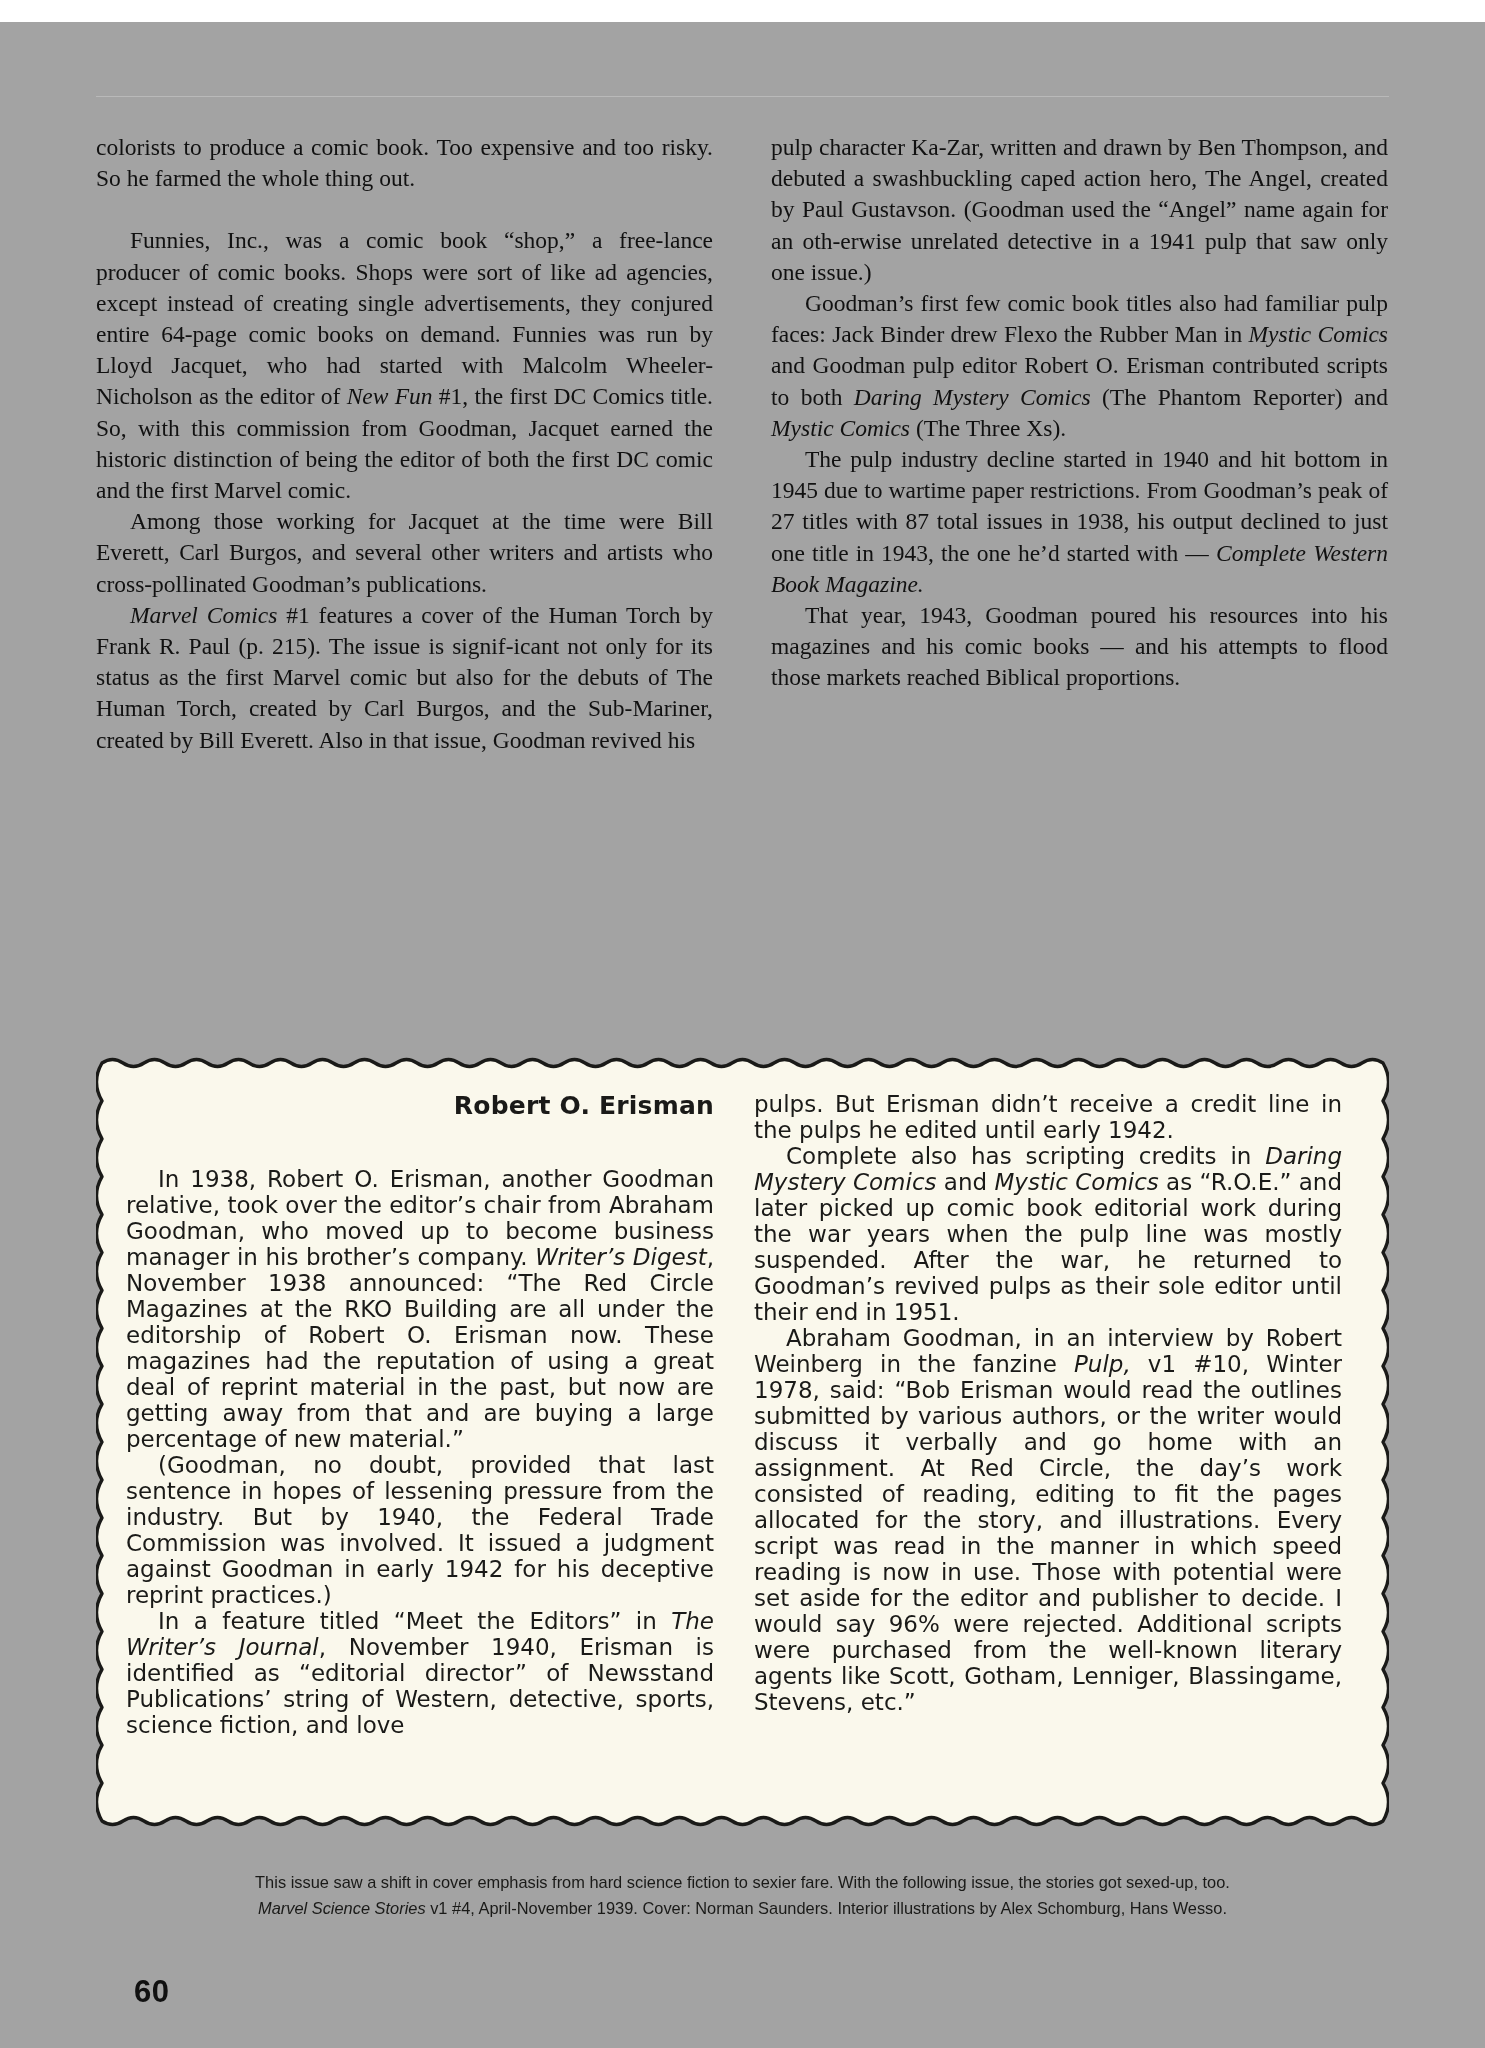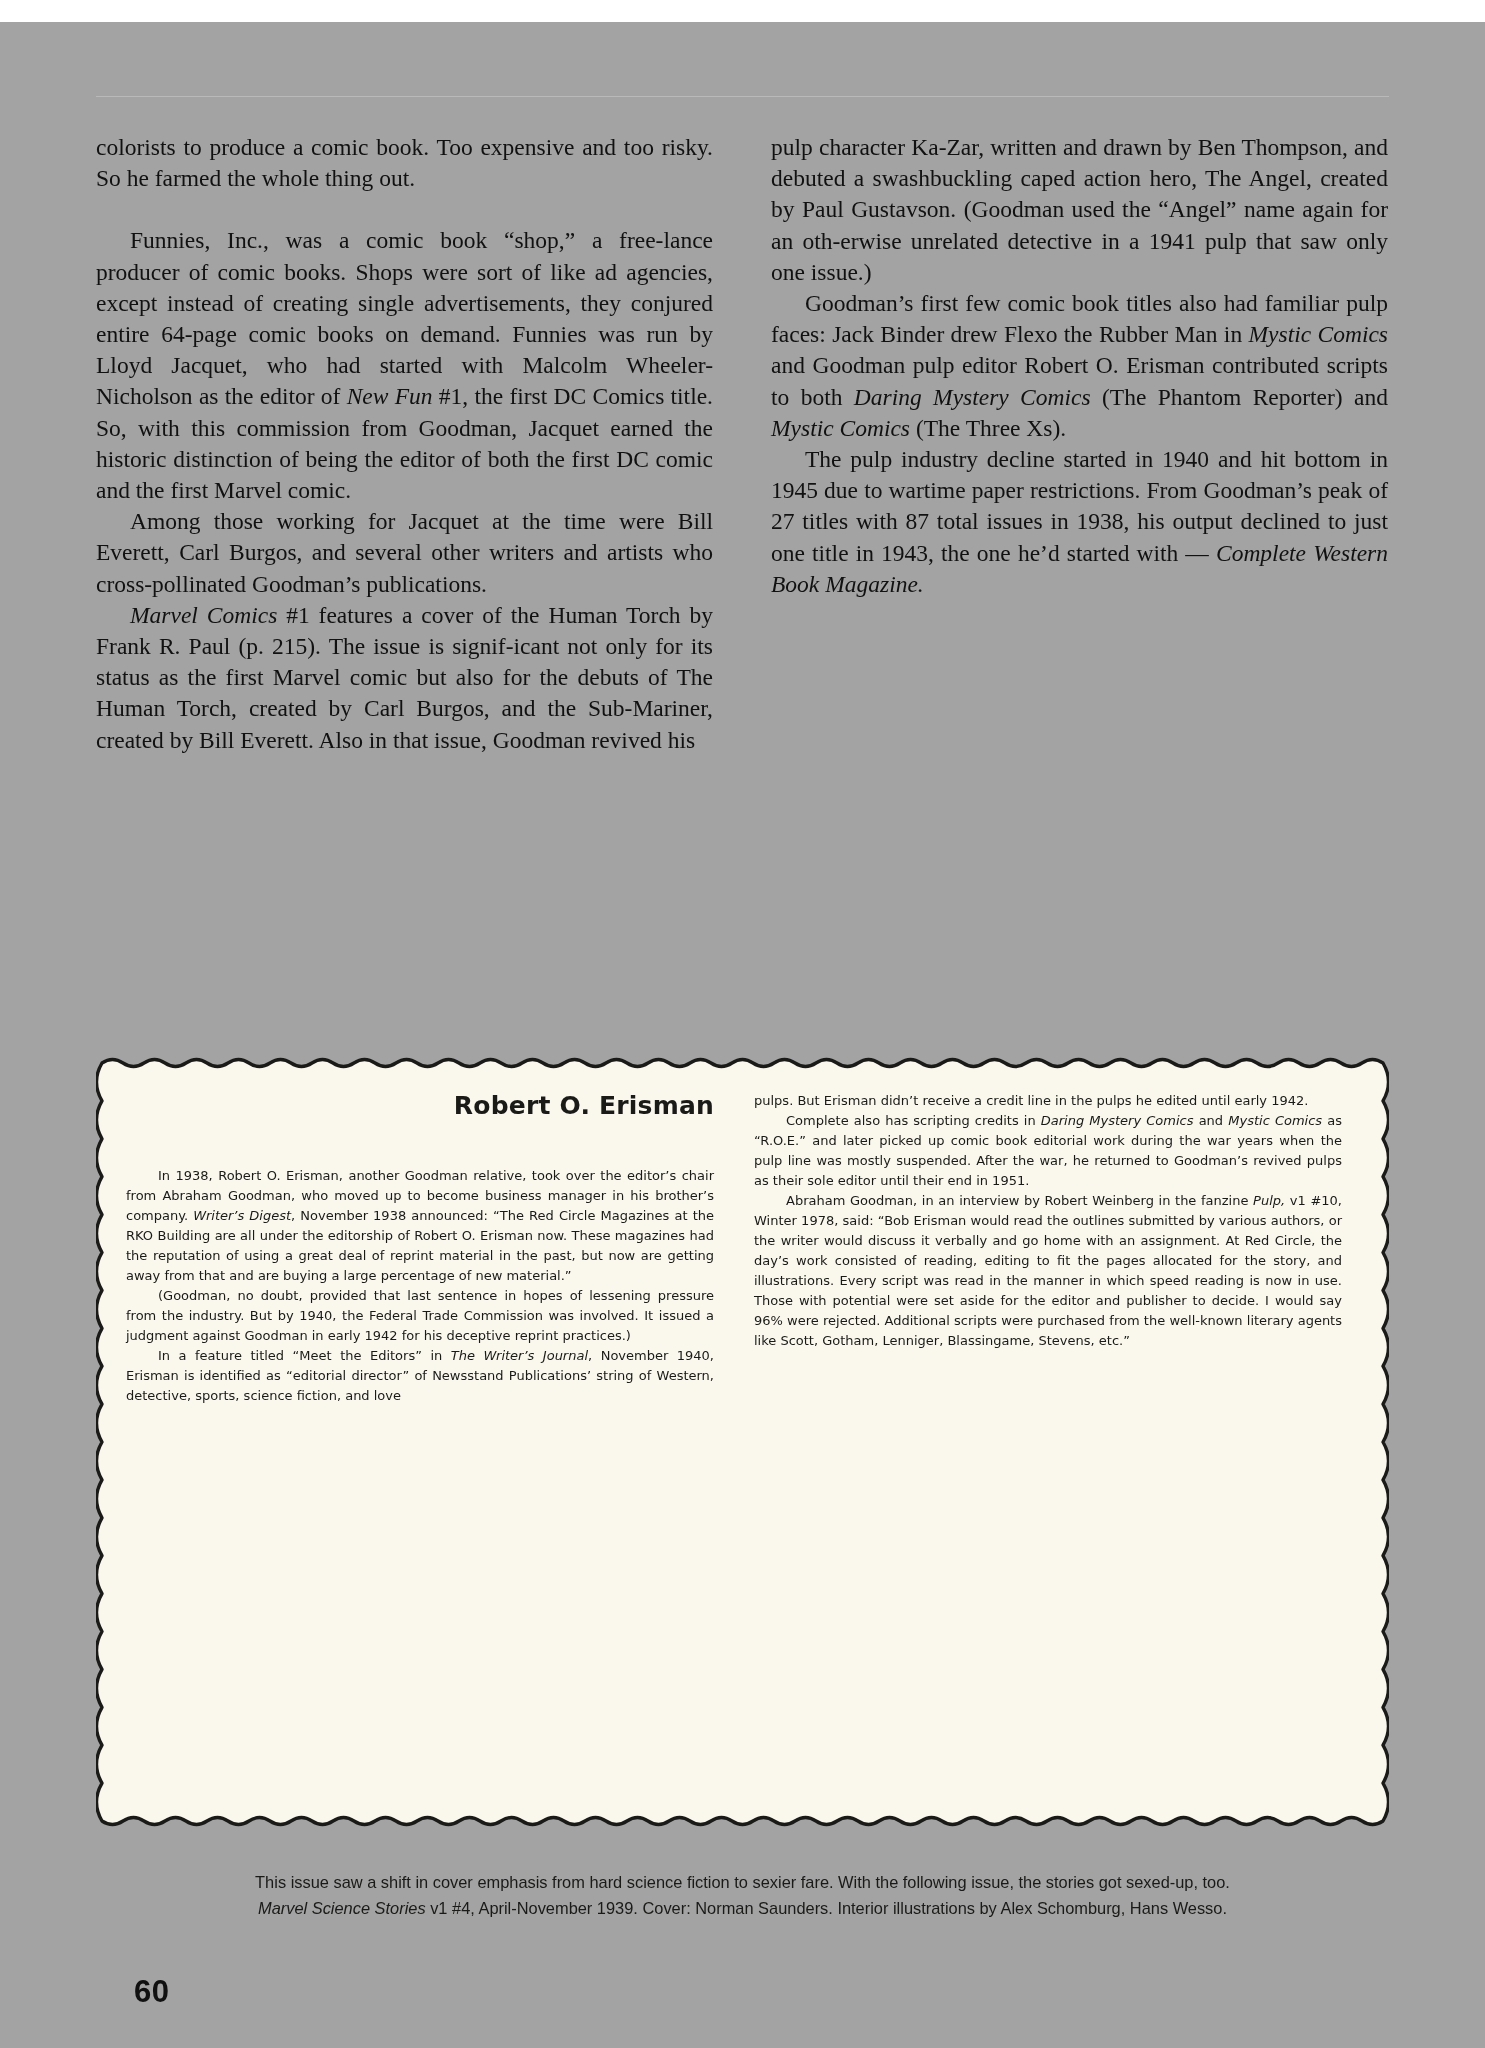--- a/index.html
+++ b/index.html
@@ -85,22 +85,22 @@
     font-family: "DejaVu Sans", sans-serif;
     font-size: 25px;
     font-weight: bold;
     letter-spacing: 0.2px;
     color: #1a1a18;
     text-align: right;
   }
   .sb-col p {
     margin: 0;
     font-family: "DejaVu Sans", "Liberation Sans", sans-serif;
-    font-size: 13px;
-    line-height: 20px;
+    font-size: 23px;
+    line-height: 26px;
     color: #1a1a18;
     text-align: justify;
     text-justify: inter-word;
     -webkit-hyphens: none;
     hyphens: none;
   }
   .sb-col p.indent { text-indent: 32px; }
   .sb-col i { font-style: italic; }
 
   
@@ -148,20 +148,21 @@
       <p class="indent"><i>Marvel Comics</i><span> #1 features a cover of the Human Torch by Frank R. Paul (p. 215). The issue is signif-icant not only for its status as the first Marvel comic but also for the debuts of The Human Torch, created by Carl Burgos, and the Sub-Mariner, created by Bill Everett. Also in that issue, Goodman revived his</span></p>
     </div>
 
     <div class="body-col">
       <p>pulp character Ka-Zar, written and drawn by Ben Thompson, and debuted a swashbuckling caped action hero, The Angel, created by Paul Gustavson. (Goodman used the “Angel” name again for an oth-erwise unrelated detective in a 1941 pulp that saw only one issue.)</p>
 
       <p class="indent"><span>Goodman’s first few comic book titles also had familiar pulp faces: Jack Binder drew Flexo the Rubber Man in </span><i>Mystic Comics</i><span> and Goodman pulp editor Robert O. Erisman contributed scripts to both </span><i>Daring Mystery Comics</i><span> (The Phantom Reporter) and </span><i>Mystic Comics</i><span> (The Three Xs).</span></p>
 
       <p class="indent"><span>The pulp industry decline started in 1940 and hit bottom in 1945 due to wartime paper restrictions. From Goodman’s peak of 27 titles with 87 total issues in 1938, his output declined to just one title in 1943, the one he’d started with — </span><i>Complete Western Book Magazine.</i></p>
 
+      <p class="indent">That year, 1943, Goodman poured his resources into his magazines and his comic books — and his attempts to flood those markets reached Biblical proportions.</p>
     </div>
   </div>
 
   <div class="sidebar-wrap">
     <svg class="sidebar-svg" viewBox="0 0 1293 770" preserveAspectRatio="none">
       <path id="scallop-path" fill="#faf8ec" stroke="#1a1a18" stroke-width="3.4" stroke-linejoin="round" d="M 6 6 Q 16.5 -1 27 6 Q 37.5 13 48 6 Q 58.5 -1 69 6 Q 79.5 13 90 6 Q 100.5 -1 111 6 Q 121.5 13 132 6 Q 142.5 -1 153 6 Q 163.5 13 174 6 Q 184.5 -1 195 6 Q 205.5 13 216 6 Q 226.5 -1 237 6 Q 247.5 13 258 6 Q 268.5 -1 279 6 Q 289.5 13 300 6 Q 310.5 -1 321 6 Q 331.5 13 342 6 Q 352.5 -1 363 6 Q 373.5 13 384 6 Q 394.5 -1 405 6 Q 415.5 13 426 6 Q 436.5 -1 447 6 Q 457.5 13 468 6 Q 478.5 -1 489 6 Q 499.5 13 510 6 Q 520.5 -1 531 6 Q 541.5 13 552 6 Q 562.5 -1 573 6 Q 583.5 13 594 6 Q 604.5 -1 615 6 Q 625.5 13 636 6 Q 646.5 -1 657 6 Q 667.5 13 678 6 Q 688.5 -1 699 6 Q 709.5 13 720 6 Q 730.5 -1 741 6 Q 751.5 13 762 6 Q 772.5 -1 783 6 Q 793.5 13 804 6 Q 814.5 -1 825 6 Q 835.5 13 846 6 Q 856.5 -1 867 6 Q 877.5 13 888 6 Q 898.5 -1 909 6 Q 919.5 13 930 6 Q 940.5 -1 951 6 Q 961.5 13 972 6 Q 982.5 -1 993 6 Q 1003.5 13 1014 6 Q 1024.5 -1 1035 6 Q 1045.5 13 1056 6 Q 1066.5 -1 1077 6 Q 1087.5 13 1098 6 Q 1108.5 -1 1119 6 Q 1129.5 13 1140 6 Q 1150.5 -1 1161 6 Q 1171.5 13 1182 6 Q 1192.5 -1 1203 6 Q 1213.5 13 1224 6 Q 1234.5 -1 1245 6 Q 1255.5 13 1266 6 Q 1276.5 -1 1287 6 Q 1298 24.95 1287 43.9 Q 1298 62.849999999999994 1287 81.8 Q 1298 100.75 1287 119.69999999999999 Q 1298 138.64999999999998 1287 157.6 Q 1298 176.54999999999998 1287 195.5 Q 1298 214.45 1287 233.4 Q 1298 252.34999999999997 1287 271.29999999999995 Q 1298 290.25 1287 309.2 Q 1298 328.15 1287 347.09999999999997 Q 1298 366.04999999999995 1287 384.99999999999994 Q 1298 403.95 1287 422.9 Q 1298 441.84999999999997 1287 460.79999999999995 Q 1298 479.74999999999994 1287 498.69999999999993 Q 1298 517.65 1287 536.6 Q 1298 555.5500000000001 1287 574.5 Q 1298 593.45 1287 612.4 Q 1298 631.35 1287 650.3 Q 1298 669.25 1287 688.1999999999999 Q 1298 707.15 1287 726.0999999999999 Q 1298 745.0500000000001 1287 764 Q 1276.5 771 1266 764 Q 1255.5 757 1245 764 Q 1234.5 771 1224 764 Q 1213.5 757 1203 764 Q 1192.5 771 1182 764 Q 1171.5 757 1161 764 Q 1150.5 771 1140 764 Q 1129.5 757 1119 764 Q 1108.5 771 1098 764 Q 1087.5 757 1077 764 Q 1066.5 771 1056 764 Q 1045.5 757 1035 764 Q 1024.5 771 1014 764 Q 1003.5 757 993 764 Q 982.5 771 972 764 Q 961.5 757 951 764 Q 940.5 771 930 764 Q 919.5 757 909 764 Q 898.5 771 888 764 Q 877.5 757 867 764 Q 856.5 771 846 764 Q 835.5 757 825 764 Q 814.5 771 804 764 Q 793.5 757 783 764 Q 772.5 771 762 764 Q 751.5 757 741 764 Q 730.5 771 720 764 Q 709.5 757 699 764 Q 688.5 771 678 764 Q 667.5 757 657 764 Q 646.5 771 636 764 Q 625.5 757 615 764 Q 604.5 771 594 764 Q 583.5 757 573 764 Q 562.5 771 552 764 Q 541.5 757 531 764 Q 520.5 771 510 764 Q 499.5 757 489 764 Q 478.5 771 468 764 Q 457.5 757 447 764 Q 436.5 771 426 764 Q 415.5 757 405 764 Q 394.5 771 384 764 Q 373.5 757 363 764 Q 352.5 771 342 764 Q 331.5 757 321 764 Q 310.5 771 300 764 Q 289.5 757 279 764 Q 268.5 771 258 764 Q 247.5 757 237 764 Q 226.5 771 216 764 Q 205.5 757 195 764 Q 184.5 771 174 764 Q 163.5 757 153 764 Q 142.5 771 132 764 Q 121.5 757 111 764 Q 100.5 771 90 764 Q 79.5 757 69 764 Q 58.5 771 48 764 Q 37.5 757 27 764 Q 16.5 771 6 764 Q -5 745.05 6 726.1 Q -5 707.15 6 688.2 Q -5 669.25 6 650.3000000000001 Q -5 631.3499999999999 6 612.4 Q -5 593.4499999999999 6 574.5 Q -5 555.55 6 536.6 Q -5 517.65 6 498.70000000000005 Q -5 479.75 6 460.8 Q -5 441.85 6 422.90000000000003 Q -5 403.95000000000005 6 385.00000000000006 Q -5 366.05 6 347.1 Q -5 328.15000000000003 6 309.20000000000005 Q -5 290.25000000000006 6 271.30000000000007 Q -5 252.35000000000002 6 233.4 Q -5 214.45 6 195.49999999999997 Q -5 176.55 6 157.6 Q -5 138.65000000000003 6 119.70000000000002 Q -5 100.75000000000004 6 81.80000000000004 Q -5 62.850000000000065 6 43.90000000000007 Q -5 24.949999999999978 6 5.999999999999979 Z"></path>
     </svg>
 
     <div class="sidebar-inner">
 

